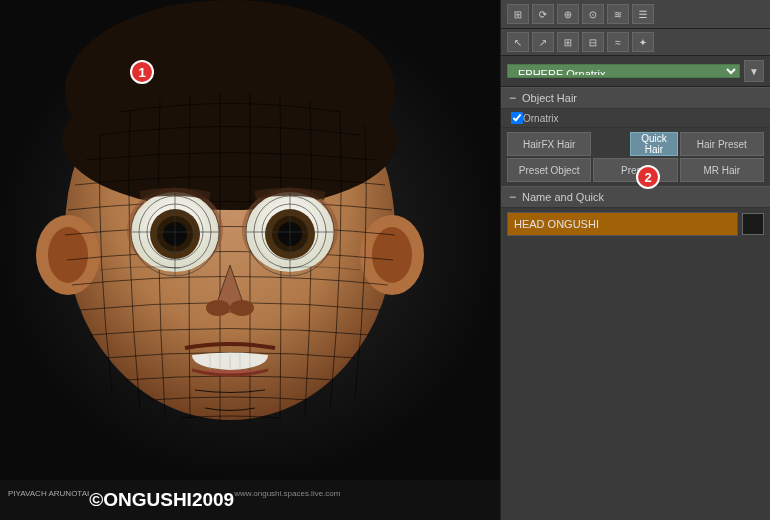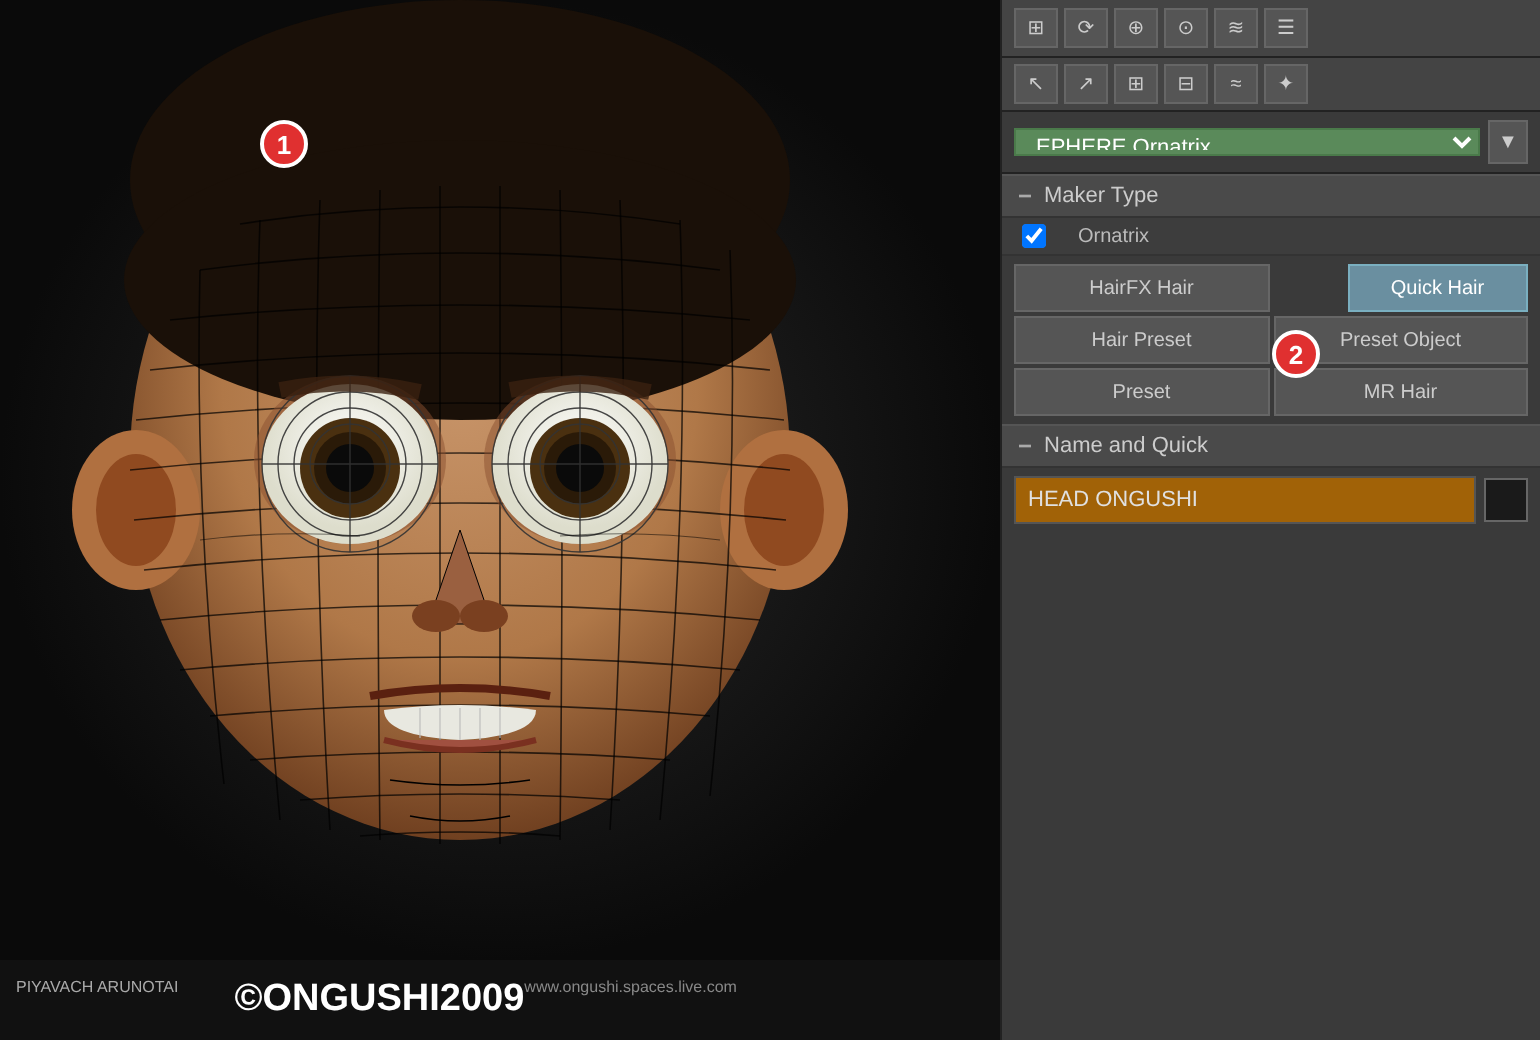--- a/index.html
+++ b/index.html
@@ -126,39 +126,39 @@
       font-size: 12px;
       font-weight: bold;
       cursor: pointer;
     }
 
     
     .checkbox-row {
       display: flex;
       align-items: center;
       padding: 3px 10px;
-      gap: 16px;
+      gap: 0;
       background: #3d3d3d;
       border-bottom: 1px solid #333;
     }
 
     .checkbox-row input[type="checkbox"] {
       width: 12px;
       height: 12px;
     }
 
     .checkbox-label {
       font-size: 10px;
       color: #bbb;
     }
 
     
     .button-grid {
       display: grid;
-      grid-template-columns: 1fr 1fr;
+      grid-template-columns: 1fr 1fr 1fr;
       gap: 2px;
       padding: 4px 6px;
       background: #3a3a3a;
     }
 
     .panel-btn {
       background: #555;
       border: 1px solid #666;
       color: #ccc;
       font-size: 10px;
@@ -363,21 +363,21 @@
 
   <div class="badge" id="badge1">
     <span>1</span>
   </div>
 </div>
 
 <div id="bottom-bar">
   <div style="display:flex; flex-direction:row; justify-content:center;">
     <span style="font-size:8px; color:#aaa; text-transform:uppercase;">PIYAVACH ARUNOTAI</span>
     <div style="display:flex; align-items:baseline; gap:0px;">
-      <span style="font-size:19px; font-weight:bold; color:#fff;margin-left:28px;">©ONGUSHI</span>
+      <span style="font-size:19px; font-weight:bold; color:#fff;">©ONGUSHI</span>
       <span style="font-size:19px; font-weight:bold; color:#ffffff;"> 2009</span>
     </div>
     <span style="font-size:8px; color:#888;">www.ongushi.spaces.live.com</span>
   </div>
 </div>
 
 <div id="right-panel">
 
   <div id="panel-toolbar">
     <div class="toolbar-icon">⊞</div>
@@ -399,21 +399,21 @@
 
   <div id="dropdown-row">
     <select id="sphere-dropdown">
       <option>EPHERE Ornatrix</option>
     </select>
     <div id="dropdown-arrow">▼</div>
   </div>
 
   <div class="section-header">
     <span class="section-minus">−</span>
-    <span>Maker Type</span>
+    <span>Object Hair</span>
   </div>
 
   <div class="checkbox-row">
     <input type="checkbox" checked="" style="">
     <span class="checkbox-label">Ornatrix</span>
   </div>
 
   <div class="button-grid">
     <div class="panel-btn">HairFX Hair</div>
     <div class="panel-btn active">Quick Hair</div>

